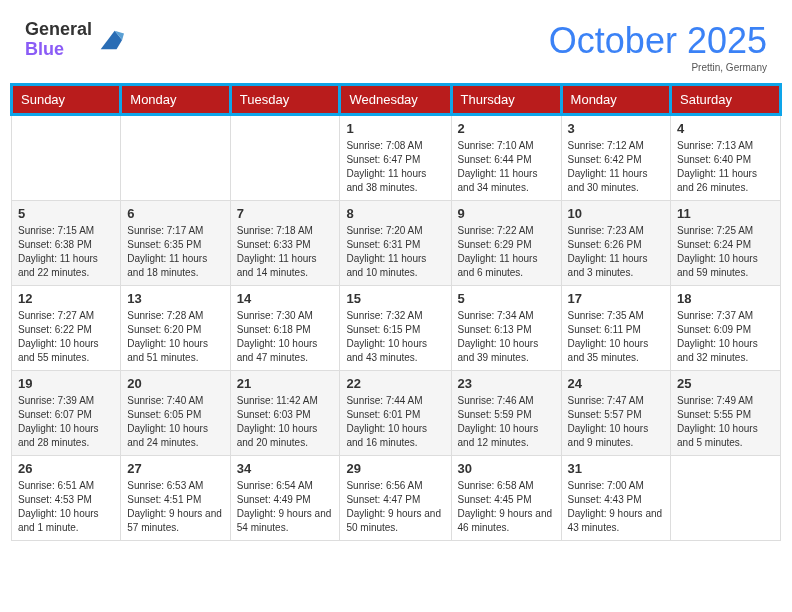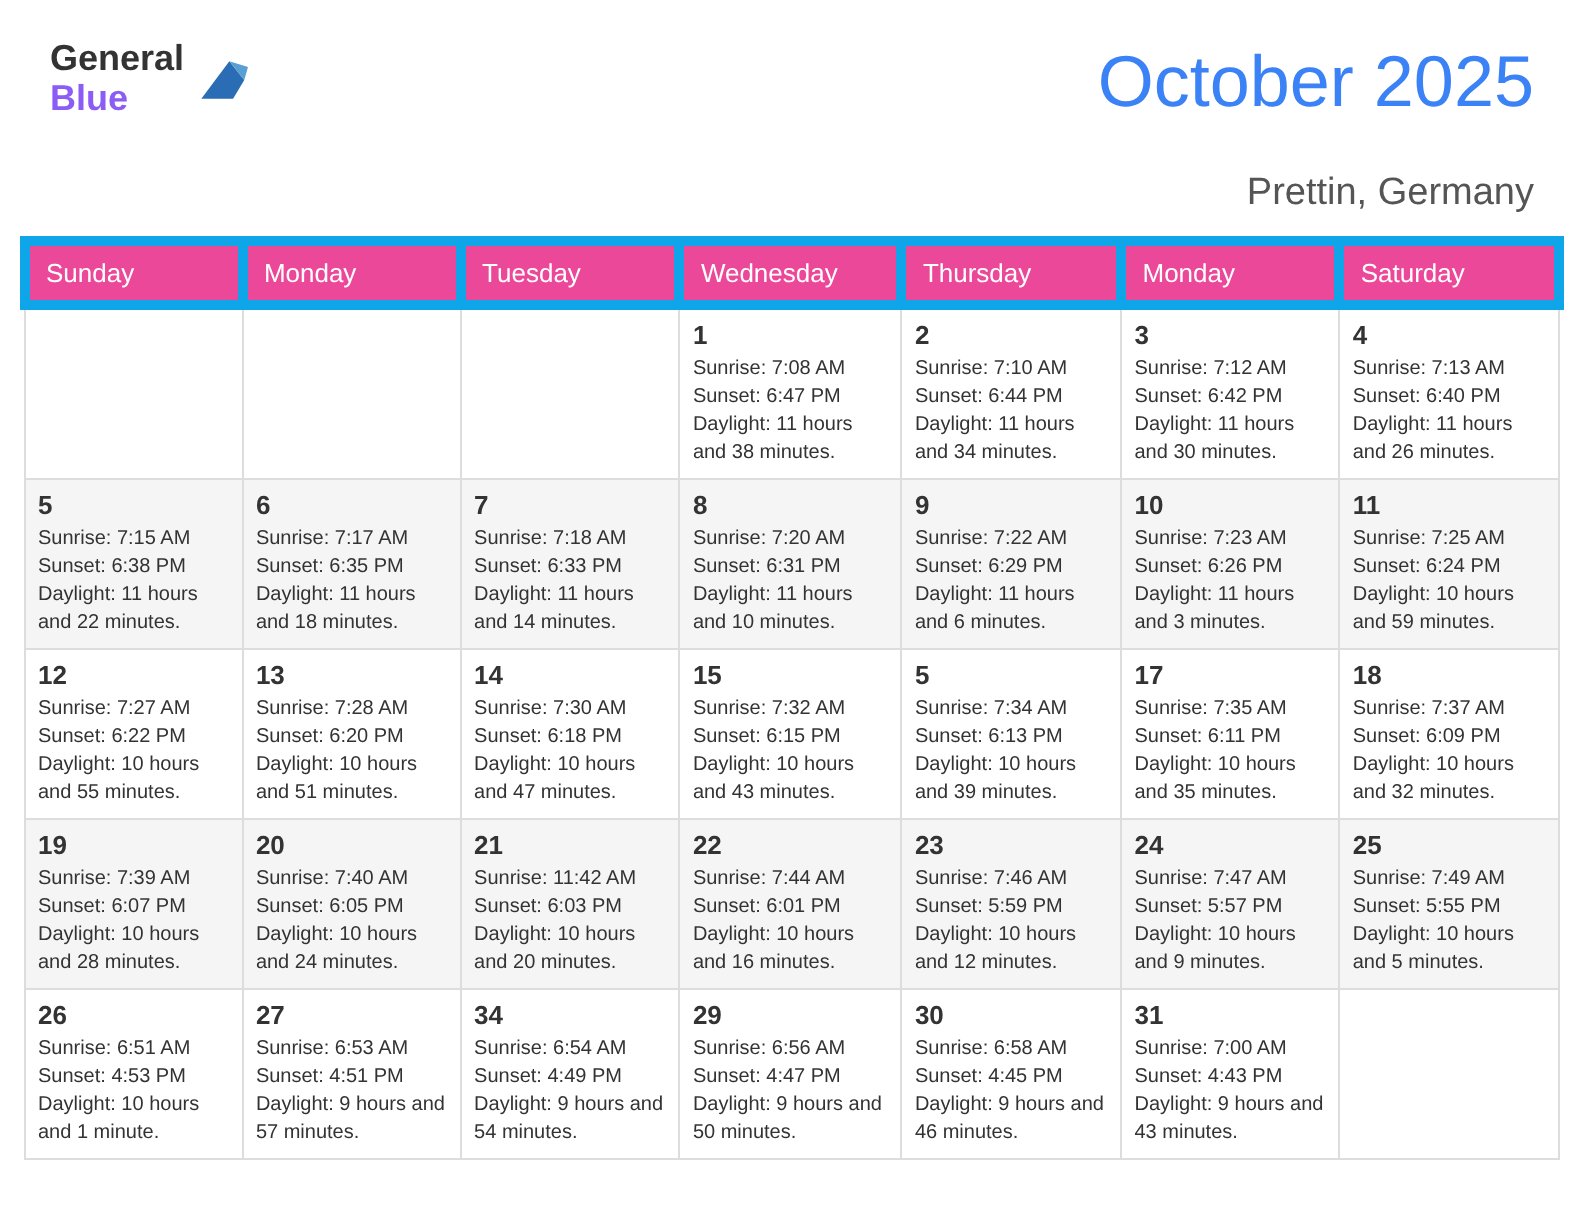--- a/index.html
+++ b/index.html
@@ -43,37 +43,36 @@
     }
     .title-section {
       text-align: right;
     }
     .month-title {
       font-size: 36px;
       font-weight: 300;
       color: #3b82f6;
     }
     .location {
-      font-size: 19px;
+      font-size: 10px;
       color: #555;
-      margin-top: 24px;
     }
     .calendar {
       width: 100%;
       border-collapse: collapse;
       margin: 5px 0;
     }
     .calendar th {
-      background: #ec4899;
+      background: #b91c1c;
       color: #fff;
       text-align: left;
       padding: 6px 8px;
       font-size: 13px;
       font-weight: normal;
-      border: 5px solid #0ea5e9;
+      border: 3px solid #0ea5e9;
     }
     .calendar td {
       border: 1px solid #ddd;
       vertical-align: top;
       padding: 5px 6px;
       width: 113px;
       min-height: 80px;
       background: #fff;
     }
     .calendar tr:nth-child(even) td {

